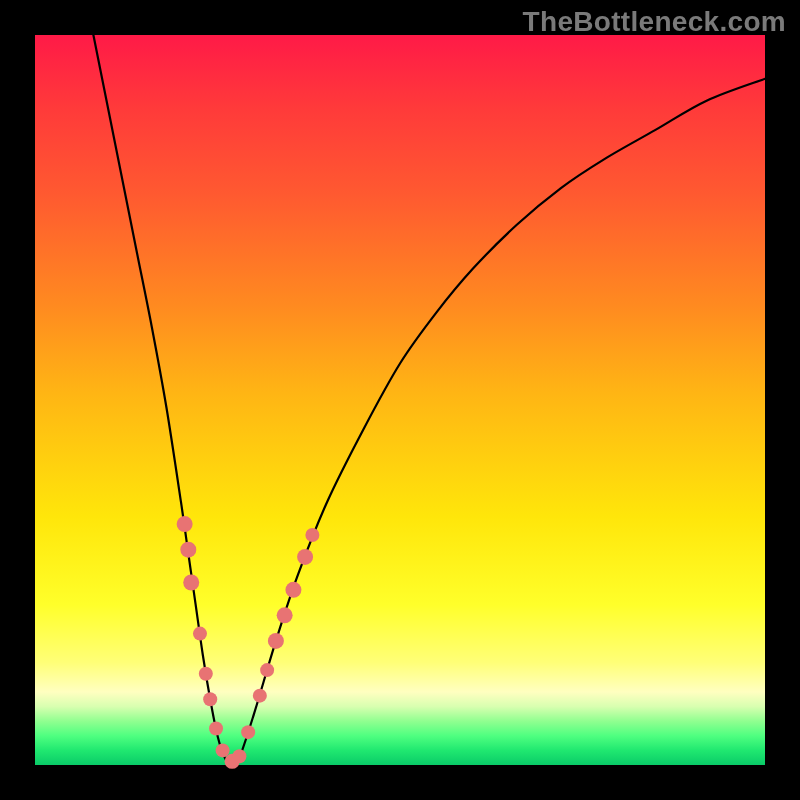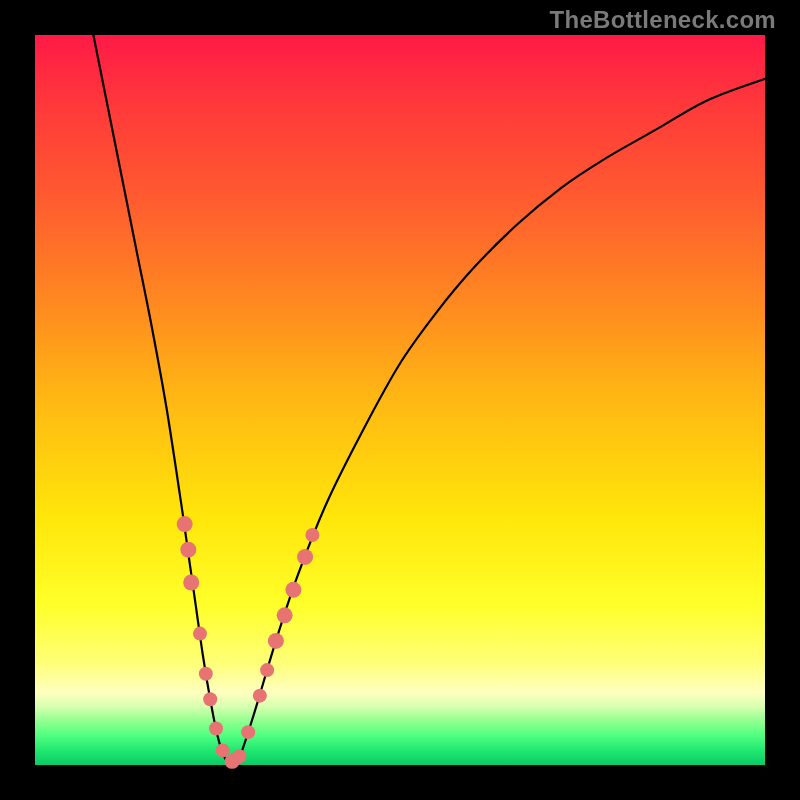--- a/index.html
+++ b/index.html
@@ -35,23 +35,23 @@
       #d8ffb0 92%,
       #90ff90 94%,
       #4fff80 96%,
       #20e870 98%,
       #0acb68 100%
     );
   }
   .watermark {
     position: absolute;
     top: 6px;
-    right: 24px;
+    right: 14px;
     font-family: Arial, Helvetica, sans-serif;
-    font-size: 24px;
+    font-size: 28px;
     font-weight: 600;
     color: #7a7a7a;
     letter-spacing: 0.3px;
     user-select: none;
   }
   svg.curve {
     position: absolute;
     left: 0;
     top: 0;
     width: 730px;

